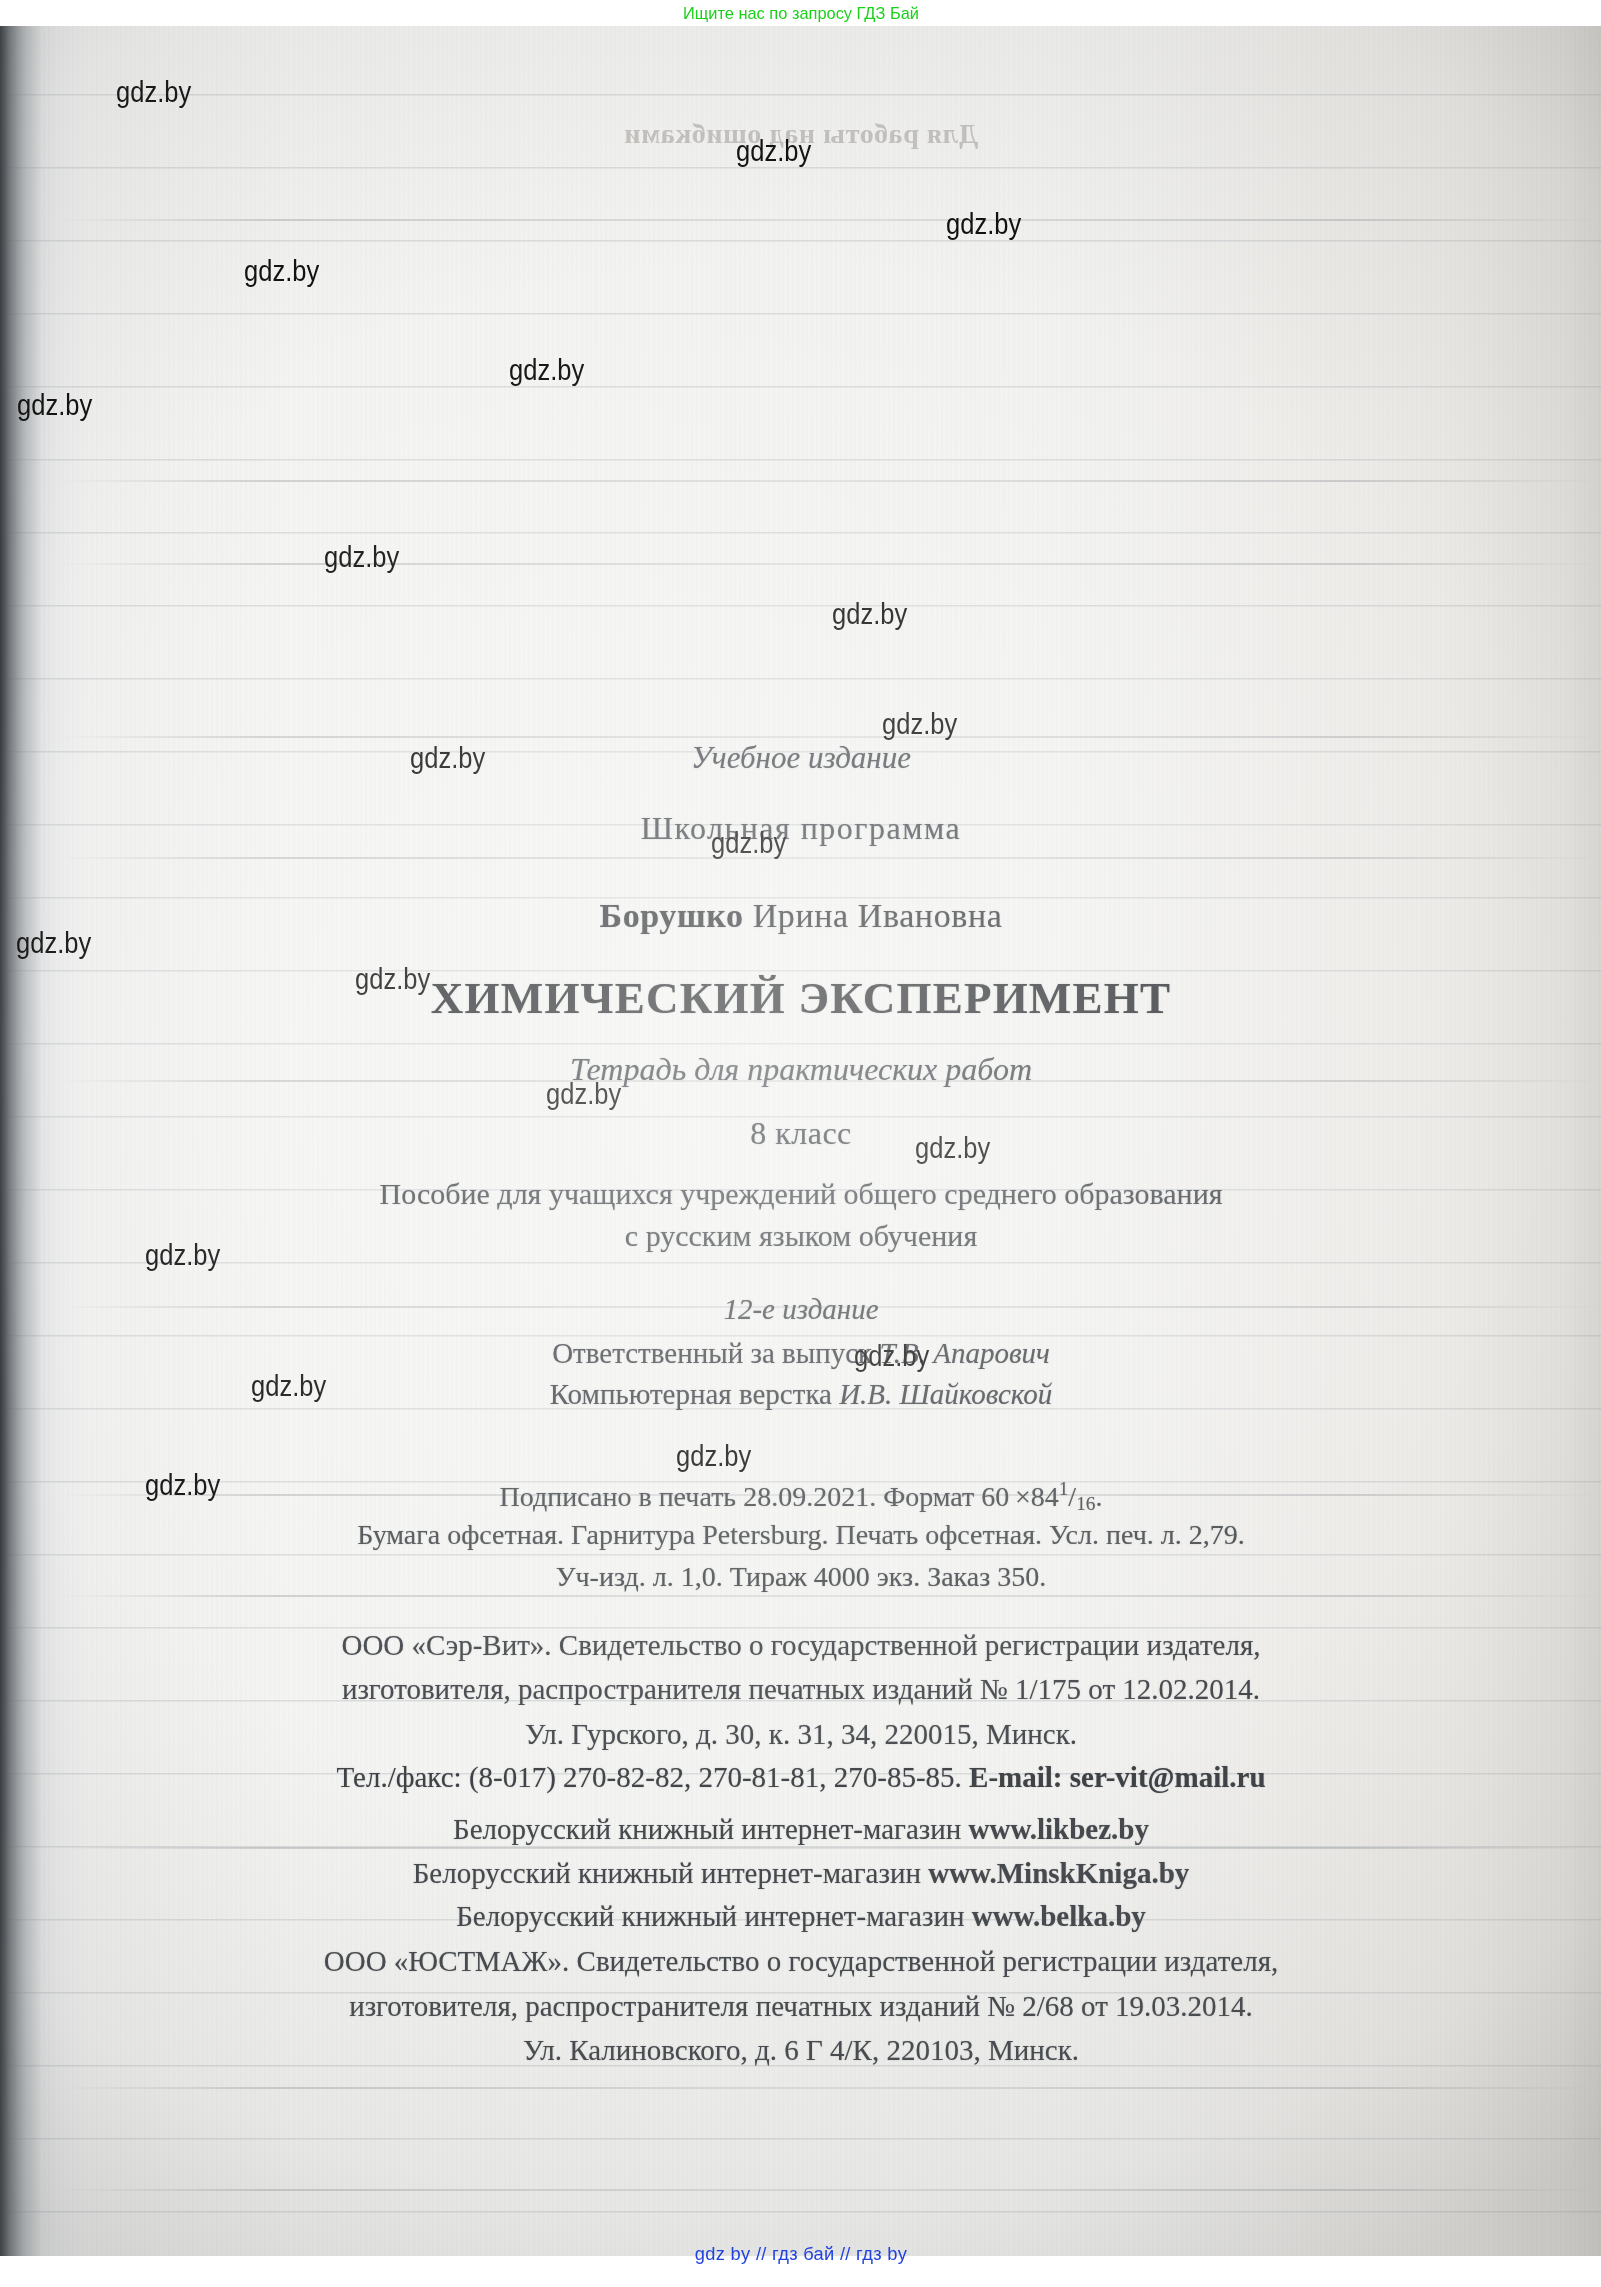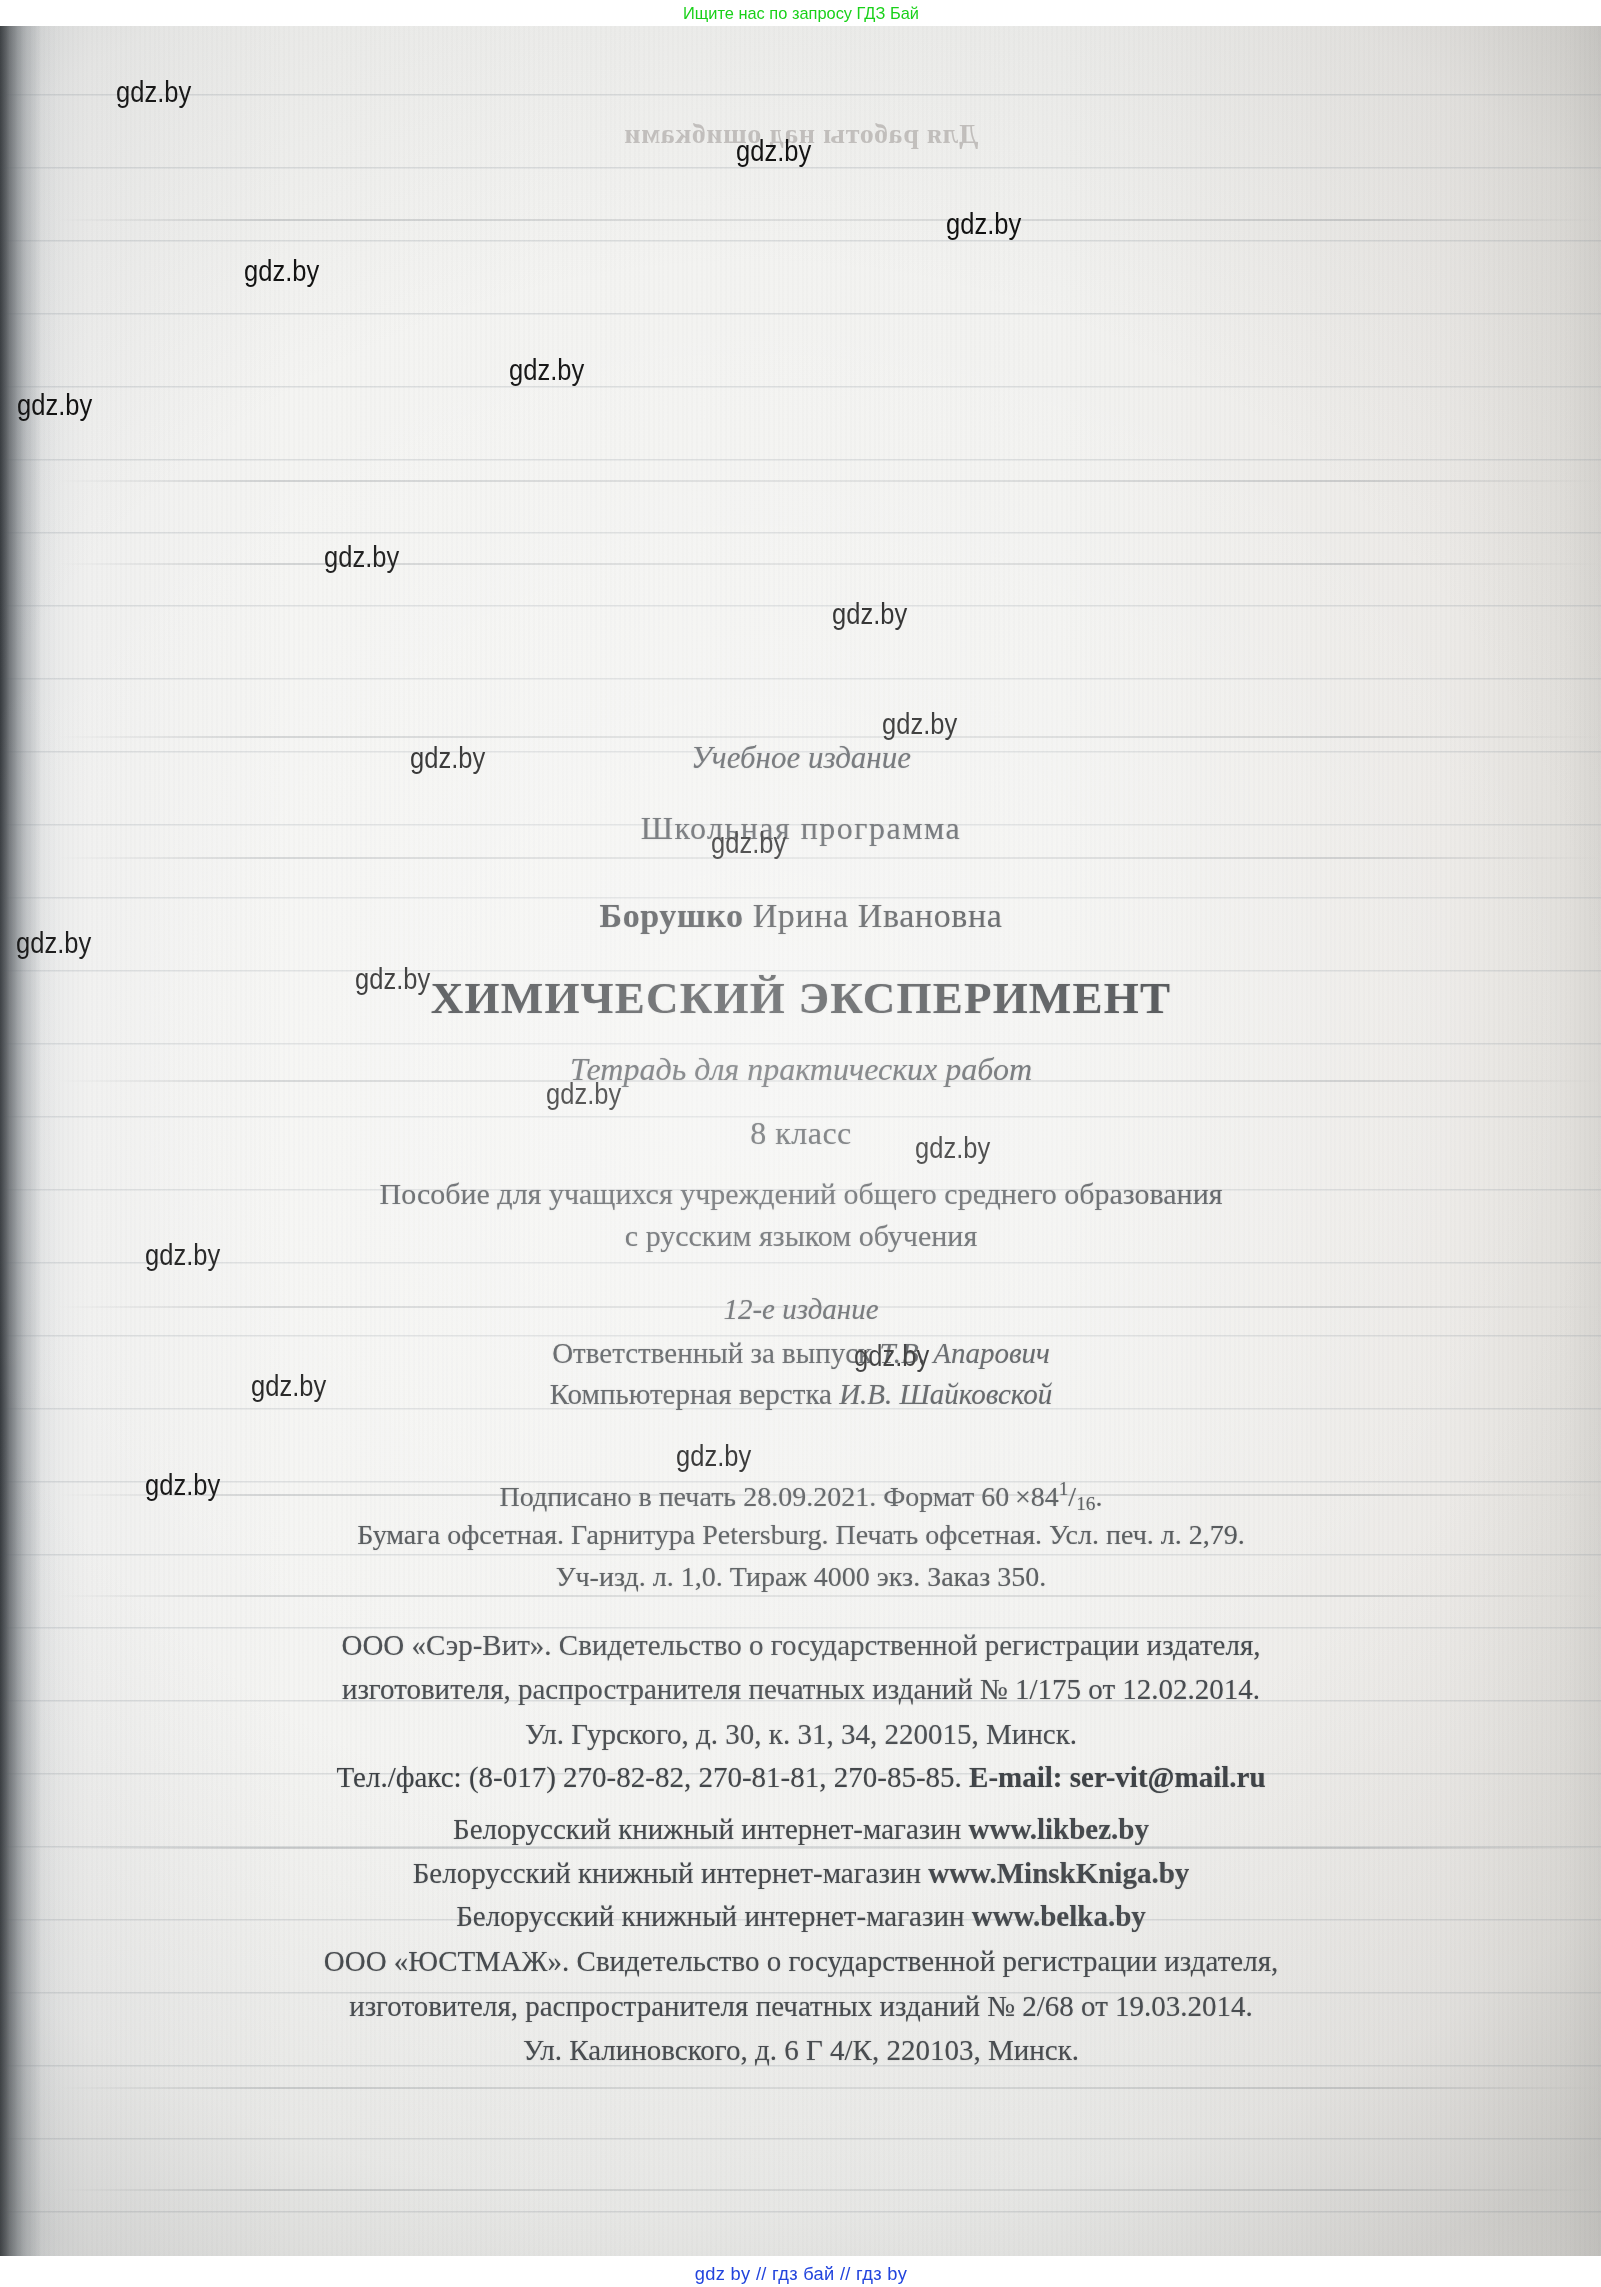--- a/index.html
+++ b/index.html
@@ -27,21 +27,21 @@
   }
   #top-banner {
     top: 0;
     height: 18px;
     line-height: 26px;
     font-size: 16.4px;
     color: #19d119;
     background: #ffffff;
   }
   #bottom-banner {
-    bottom: 0;
+    bottom: 20px;
     height: 27px;
     line-height: 27px;
     font-size: 18.3px;
     color: #2244dd;
     letter-spacing: 0.3px;
   }
 
   
   #scan {
     position: absolute;

